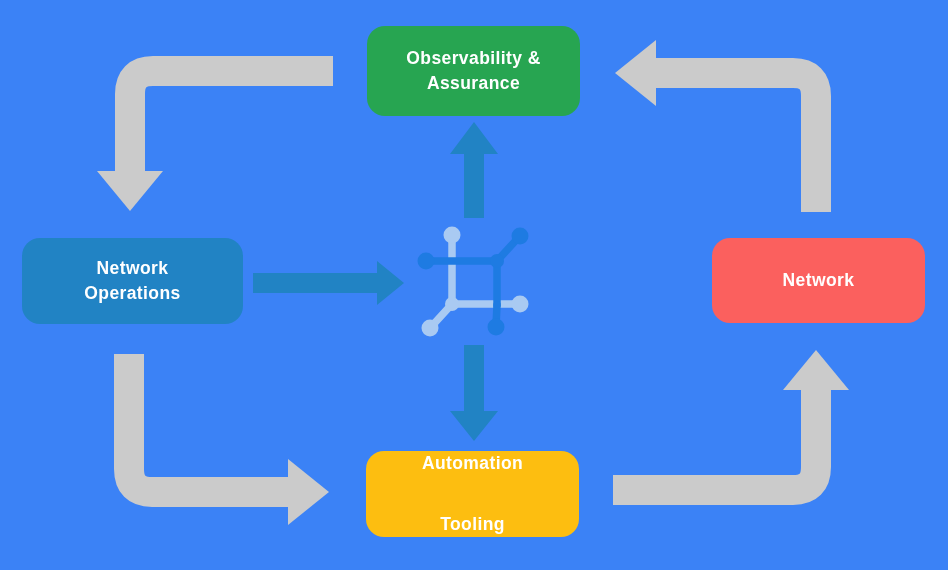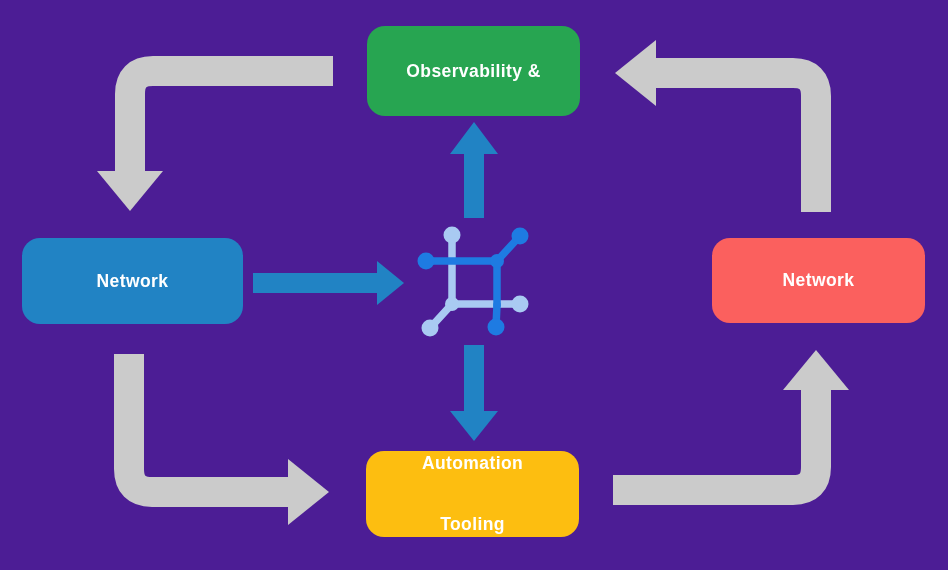--- a/index.html
+++ b/index.html
@@ -24,21 +24,21 @@
   .node-operations    { left: 22px;  top: 238px; width: 221px; height: 86px; }
   .node-infrastructure{ left: 712px; top: 238px; width: 213px; height: 85px; }
   .node-automation    { left: 366px; top: 451px; width: 213px; height: 86px; }
   .gray-elbow { fill: none; stroke-width: 30; }
   .blue-shaft { fill: none; stroke-width: 20; }
   .icon-line  { fill: none; stroke-width: 7.5; stroke-linecap: round; }
 </style>
 </head>
 <body>
 
-<div id="stage" style="background-color: #4c1d95; text-decoration: underline;">
+<div id="stage" style="background-color: #3b82f6; text-decoration: underline;">
 
   <svg id="arrow-layer" width="948" height="570" viewBox="0 0 948 570">
 
     <g>
       <path class="gray-elbow" d="M333 71 L153 71 Q130 71 130 94 L130 171" stroke="#CBCBCB"></path>
       <polygon points="97,171 163,171 130,211" fill="#CBCBCB"></polygon>
     </g>
 
     <g>
       <path class="gray-elbow" d="M129 354 L129 469 Q129 492 152 492 L288 492" stroke="#CBCBCB"></path>
@@ -91,24 +91,26 @@
         <circle cx="16" cy="41" r="8.5" fill="#1E7BE2"></circle>
         <circle cx="110" cy="16" r="8.5" fill="#1E7BE2"></circle>
         <circle cx="86" cy="107" r="8.5" fill="#1E7BE2"></circle>
         <circle cx="87" cy="41" r="7" fill="#1E7BE2"></circle>
       </g>
     </g>
   </svg>
 
   <div class="node node-observability" style="background-color: rgb(39, 165, 81);">
     <span>Observability &amp;</span>
+    <span>Assurance</span>
   </div>
 
   <div class="node node-operations" style="background-color: rgb(33, 131, 196);">
     <span>Network</span>
+    <span>Operations</span>
   </div>
 
   <div class="node node-infrastructure" style="background-color: rgb(251, 96, 94);">
     <span>Network</span>
   </div>
 
   <div class="node node-automation" style="background-color: rgb(253, 190, 16); gap: 36px;">
     <span>Automation</span>
     <span>Tooling</span>
   </div>

